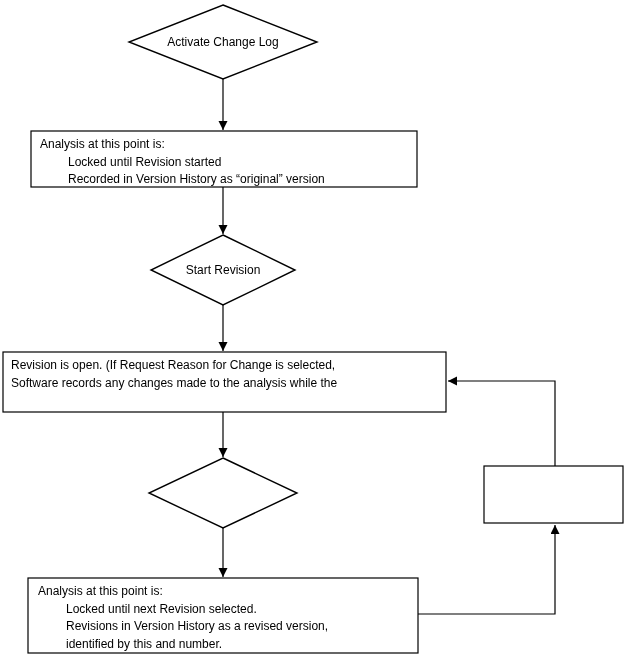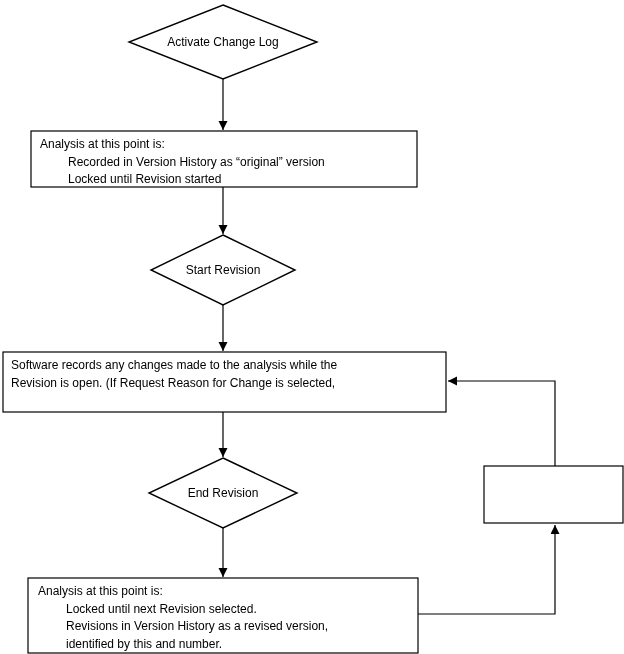--- a/index.html
+++ b/index.html
@@ -65,31 +65,30 @@
     <path d="M223,412 L223,457" fill="none" stroke="#000000" stroke-width="1.2" marker-end="url(#arrow)"></path>
     <path d="M223,528 L223,577" fill="none" stroke="#000000" stroke-width="1.2" marker-end="url(#arrow)"></path>
     <path d="M418,614 L555,614 L555,525" fill="none" stroke="#000000" stroke-width="1.2" marker-end="url(#arrow)"></path>
     <path d="M555,466 L555,381 L448,381" fill="none" stroke="#000000" stroke-width="1.2" marker-end="url(#arrow)"></path>
   </svg>
 
   <div class="label center" style="left:123px; top:35px; width:200px;">Activate Change Log</div>
 
   <div class="label center" style="left:123px; top:263px; width:200px;">Start Revision</div>
 
-  <div class="label center" style="left:123px; top:486px; width:200px;">End Revision</div>
 
   <div class="textblock" style="left:40px; top:136px;">
     <div>Analysis at this point is:</div>
+    <div class="indent">Locked until Revision started</div>
     <div class="indent">Recorded in Version History as “original” version</div>
-    <div class="indent">Locked until Revision started</div>
   </div>
 
   <div class="textblock" style="left:11px; top:357px;">
+    <div>Revision is open. (If Request Reason for Change is selected,</div>
     <div>Software records any changes made to the analysis while the</div>
-    <div>Revision is open. (If Request Reason for Change is selected,</div>
   </div>
 
   <div class="textblock" style="left:38px; top:583px;">
     <div>Analysis at this point is:</div>
     <div class="indent">Locked until next Revision selected.</div>
     <div class="indent">Revisions in Version History as a revised version,</div>
     <div class="indent">identified by this and number.</div>
   </div>
 
 

